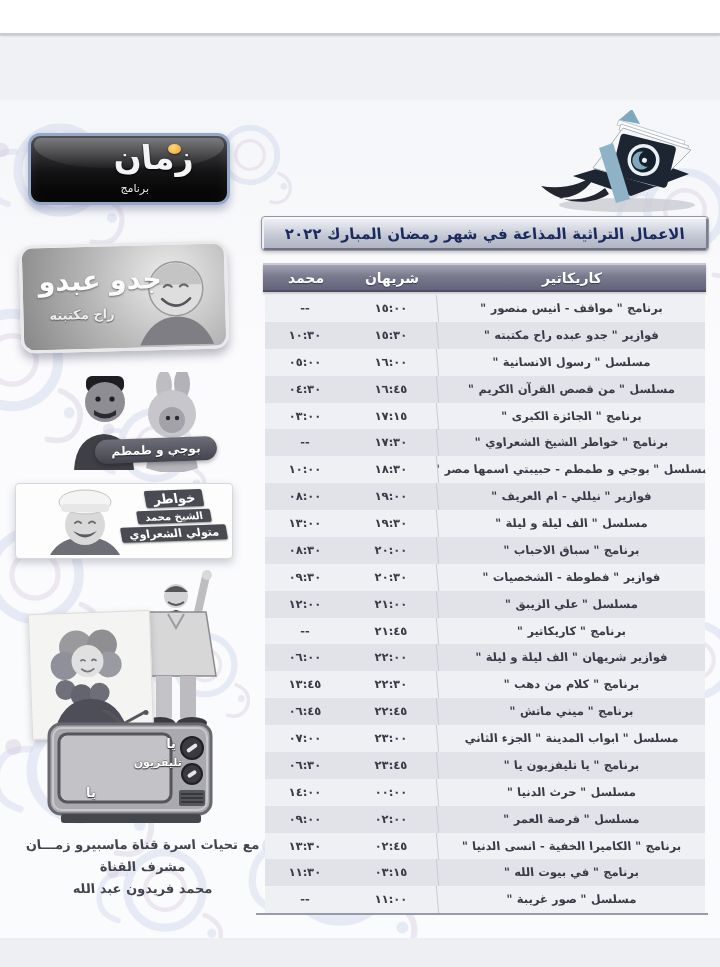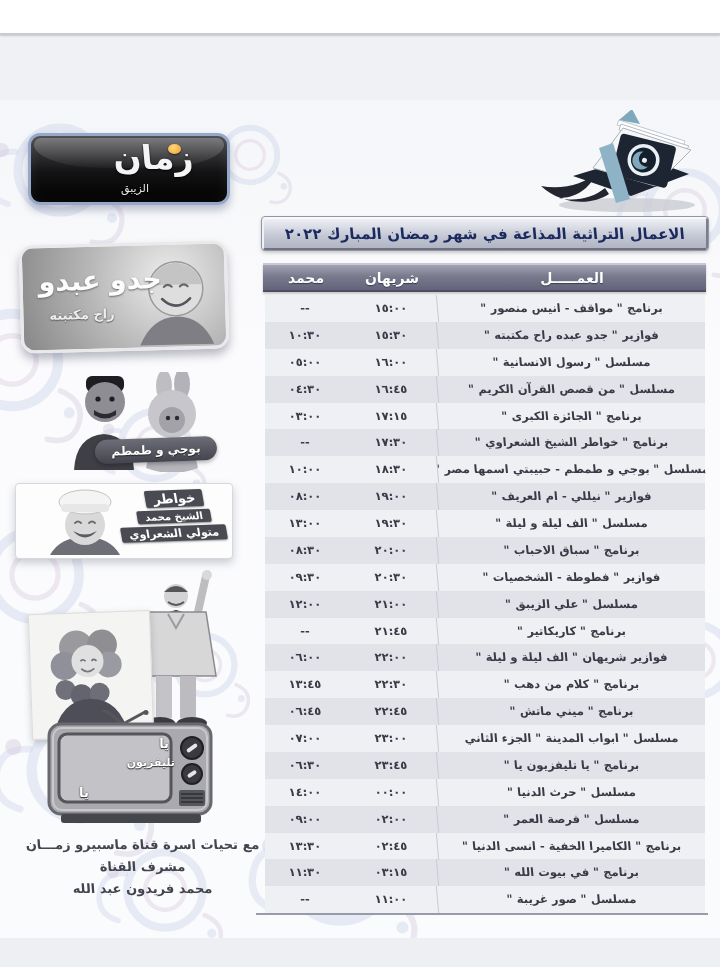--- a/index.html
+++ b/index.html
@@ -92,21 +92,21 @@
   .sh-chip.l2{font-size:10px;}
   .sh-chip.l3{font-size:11px;}
 
   
   .nelly{position:absolute;left:30px;top:612px;width:122px;height:126px;background:#f4f4f2;
      border:1px solid #dcdcda;box-shadow:0 3px 7px rgba(90,95,115,.3);transform:rotate(-2deg);}
   .fatouta{position:absolute;left:118px;top:570px;}
 
   
   .tv{position:absolute;left:45px;top:710px;width:170px;height:118px;}
-  .tv-screen-text{position:absolute;left:22px;top:26px;width:112px;height:66px;direction:rtl;text-align:right;}
+  .tv-screen-text{position:absolute;left:29px;top:26px;width:112px;height:66px;direction:rtl;text-align:right;}
   .tv-word{position:absolute;color:#fff;font-weight:bold;text-shadow:0 0 2px #444,0 1px 1px #333;}
   .tv-w1{right:10px;top:0px;font-size:13px;}
   .tv-w2{right:4px;top:20px;font-size:11px;letter-spacing:1px;}
   .tv-w3{left:12px;bottom:2px;font-size:13px;}
 
   
   .footer-text{position:absolute;left:15px;top:834px;width:255px;text-align:center;direction:rtl;
      color:#44444f;font-weight:bold;}
   .footer-text .fl{font-size:13px;line-height:22px;transform:skewX(4deg);}
 </style>
@@ -142,21 +142,21 @@
       <use href="#orn" transform="translate(695,560) scale(0.85)"></use>
       <use href="#orn" transform="translate(685,110) scale(0.9)"></use>
       <use href="#orn" transform="translate(250,55) scale(0.65)"></use>
     </svg>
   </div>
 
   <div class="maspero-logo">
     <div class="gloss"></div>
     <div class="dot"></div>
     <div class="big">زمان</div>
-    <div class="small">الزيبق</div>
+    <div class="small">برنامج</div>
   </div>
 
   <svg class="eye-logo" width="175" height="105" viewBox="0 0 175 105">
     <ellipse cx="92" cy="95" rx="68" ry="7" fill="#c9ccd3" opacity="0.8"></ellipse>
     <path d="M6,76 C28,80 50,74 62,62 C54,80 40,88 24,88 C40,92 58,88 70,78 L74,84 C58,95 28,96 6,76 Z" fill="#23262e"></path>
     <path d="M38,66 L96,86 L154,64 L104,46 Z" fill="#1c2531"></path>
     <path d="M84,10 L150,31 L148,36 L82,15 Z" fill="#ffffff" stroke="#c2c7cf" stroke-width="1"></path>
     <path d="M86,14 L154,36 L150,42 L84,20 Z" fill="#ffffff" stroke="#b6bcc5" stroke-width="1"></path>
     <path d="M88,18 L156,40 L120,76 L58,58 Z" fill="#f4f6f8" stroke="#aab1ba" stroke-width="1"></path>
     <path d="M84,10 L97,-1 L105,14 Z" fill="#7fa8bd"></path>
@@ -169,21 +169,21 @@
       <circle cx="109" cy="50" r="2.5" fill="#e9f1f5"></circle>
     </g>
     <path d="M64,38 L78,33 L95,89 L81,93 Z" fill="#8fb3c6"></path>
   </svg>
 
   <div class="title-bar">
     <span class="txt">الاعمال التراثية المذاعة في شهر رمضان المبارك ٢٠٢٢</span>
   </div>
 
   <div class="thead">
-    <div class="cell c-work">العمـــــل</div>
+    <div class="cell c-work">كاريكاتير</div>
     <div class="cell c-broadcast">شريهان</div>
     <div class="cell c-repeat">محمد</div>
   </div>
 
   <div class="tbody">
   <div class="trow">
     <div class="cell c-work">برنامج " مواقف - انيس منصور "</div>
     <div class="cell c-broadcast">١٥:٠٠</div>
     <div class="cell c-repeat">--</div>
   </div>

